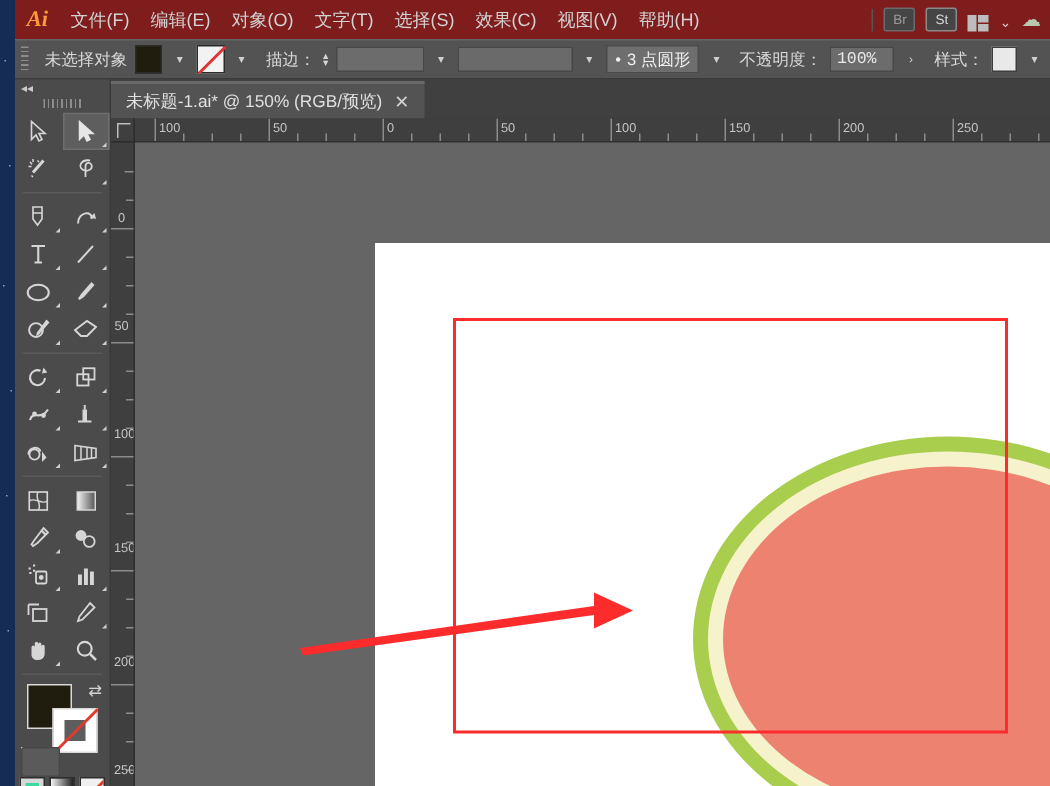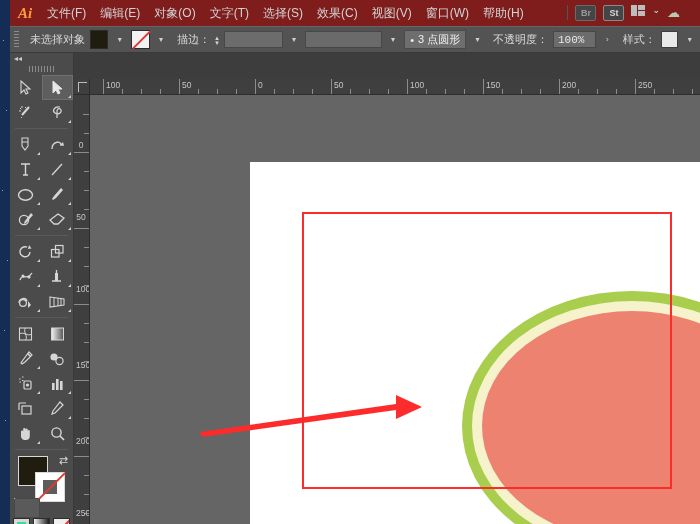--- a/index.html
+++ b/index.html
@@ -26,21 +26,21 @@
   }
   .ai-logo {
     width: 30px; height: 26px; display: flex; align-items: center; justify-content: center;
     color: #ff9a3c; font-size: 15px; font-weight: bold; font-style: italic;
     font-family: "Liberation Serif", serif;
   }
   .menu-item {
     padding: 0 7px; height: 26px; line-height: 26px; font-size: 12px; color: #d2d2d2;
     white-space: nowrap;
   }
-  .mb-right { margin-left: auto; display: flex; align-items: flex-start; padding-right: 20px; gap: 7px; font-weight: bold; }
+  .mb-right { margin-left: auto; display: flex; align-items: flex-end; padding-right: 6px; gap: 7px; }
   .mb-sep { width: 1px; height: 15px; background: #555; }
   .chip {
     min-width: 21px; height: 16px; border: 1px solid #6a6a6a; border-radius: 2px;
     color: #9b9b9b; font-size: 9px; display: flex; align-items: center; justify-content: center;
     background: #454545;
   }
   .ws-ico { display: flex; gap: 1px; align-items: center; }
   .ws-ico i { display: block; background: #bdbdbd; }
   .caret { color: #cfcfcf; font-size: 9px; }
   .cc-ico { color: #b9c9b0; font-size: 13px; }
@@ -194,21 +194,20 @@
 
   <div class="menubar">
     <div class="ai-logo">Ai</div>
     <div class="menu-item">文件(F)</div>
     <div class="menu-item">编辑(E)</div>
     <div class="menu-item">对象(O)</div>
     <div class="menu-item">文字(T)</div>
     <div class="menu-item">选择(S)</div>
     <div class="menu-item">效果(C)</div>
     <div class="menu-item">视图(V)</div>
-    <div class="menu-item">窗口(W)</div>
     <div class="menu-item">帮助(H)</div>
     <div class="mb-right">
       <div class="mb-sep"></div>
       <div class="chip">Br</div>
       <div class="chip" style="color:#d8d8d8;border-color:#8a8a8a">St</div>
       <div class="ws-ico">
         <i style="width:6px;height:11px"></i>
         <span style="display:flex;flex-direction:column;gap:1px">
           <i style="width:7px;height:5px"></i>
             <i style="width:7px;height:5px"></i>
@@ -241,20 +240,26 @@
     </div>
     <div class="dd">▾</div>
     <div class="cb-label" style="margin-left:4px">不透明度：</div>
     <div class="field w44">100%</div>
     <div class="dd">›</div>
     <div class="cb-label" style="margin-left:4px">样式：</div>
     <div class="sw-style"></div>
     <div class="dd">▾</div>
   </div>
 
+  <div class="tabbar">
+    <div class="doctab">
+      <span>未标题-1.ai* @ 150% (RGB/预览)</span>
+      <span class="tab-close">✕</span>
+    </div>
+  </div>
 
   <div class="toolbar">
     <div class="tb-handle">◂◂</div>
     <div class="tb-dots"></div>
 
     <div class="tgrid">
       <div class="tcell">
         <svg width="13" height="15" viewBox="0 0 13 15">
             <path d="M2 1 L2 13 L5 10 L7 14 L9 13 L7 9 L11 9 Z" fill="none" stroke="#d6d6d6" stroke-width="1.1"></path>
           </svg>

